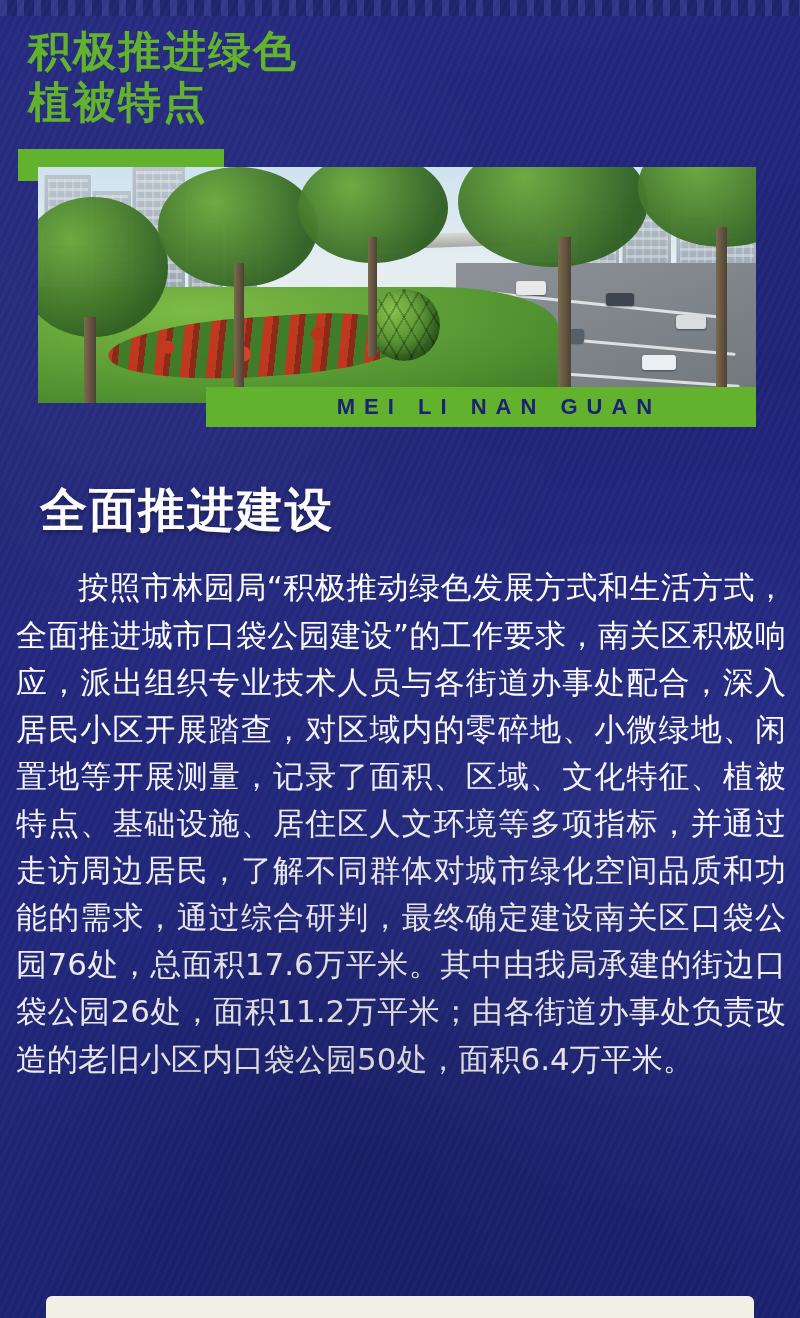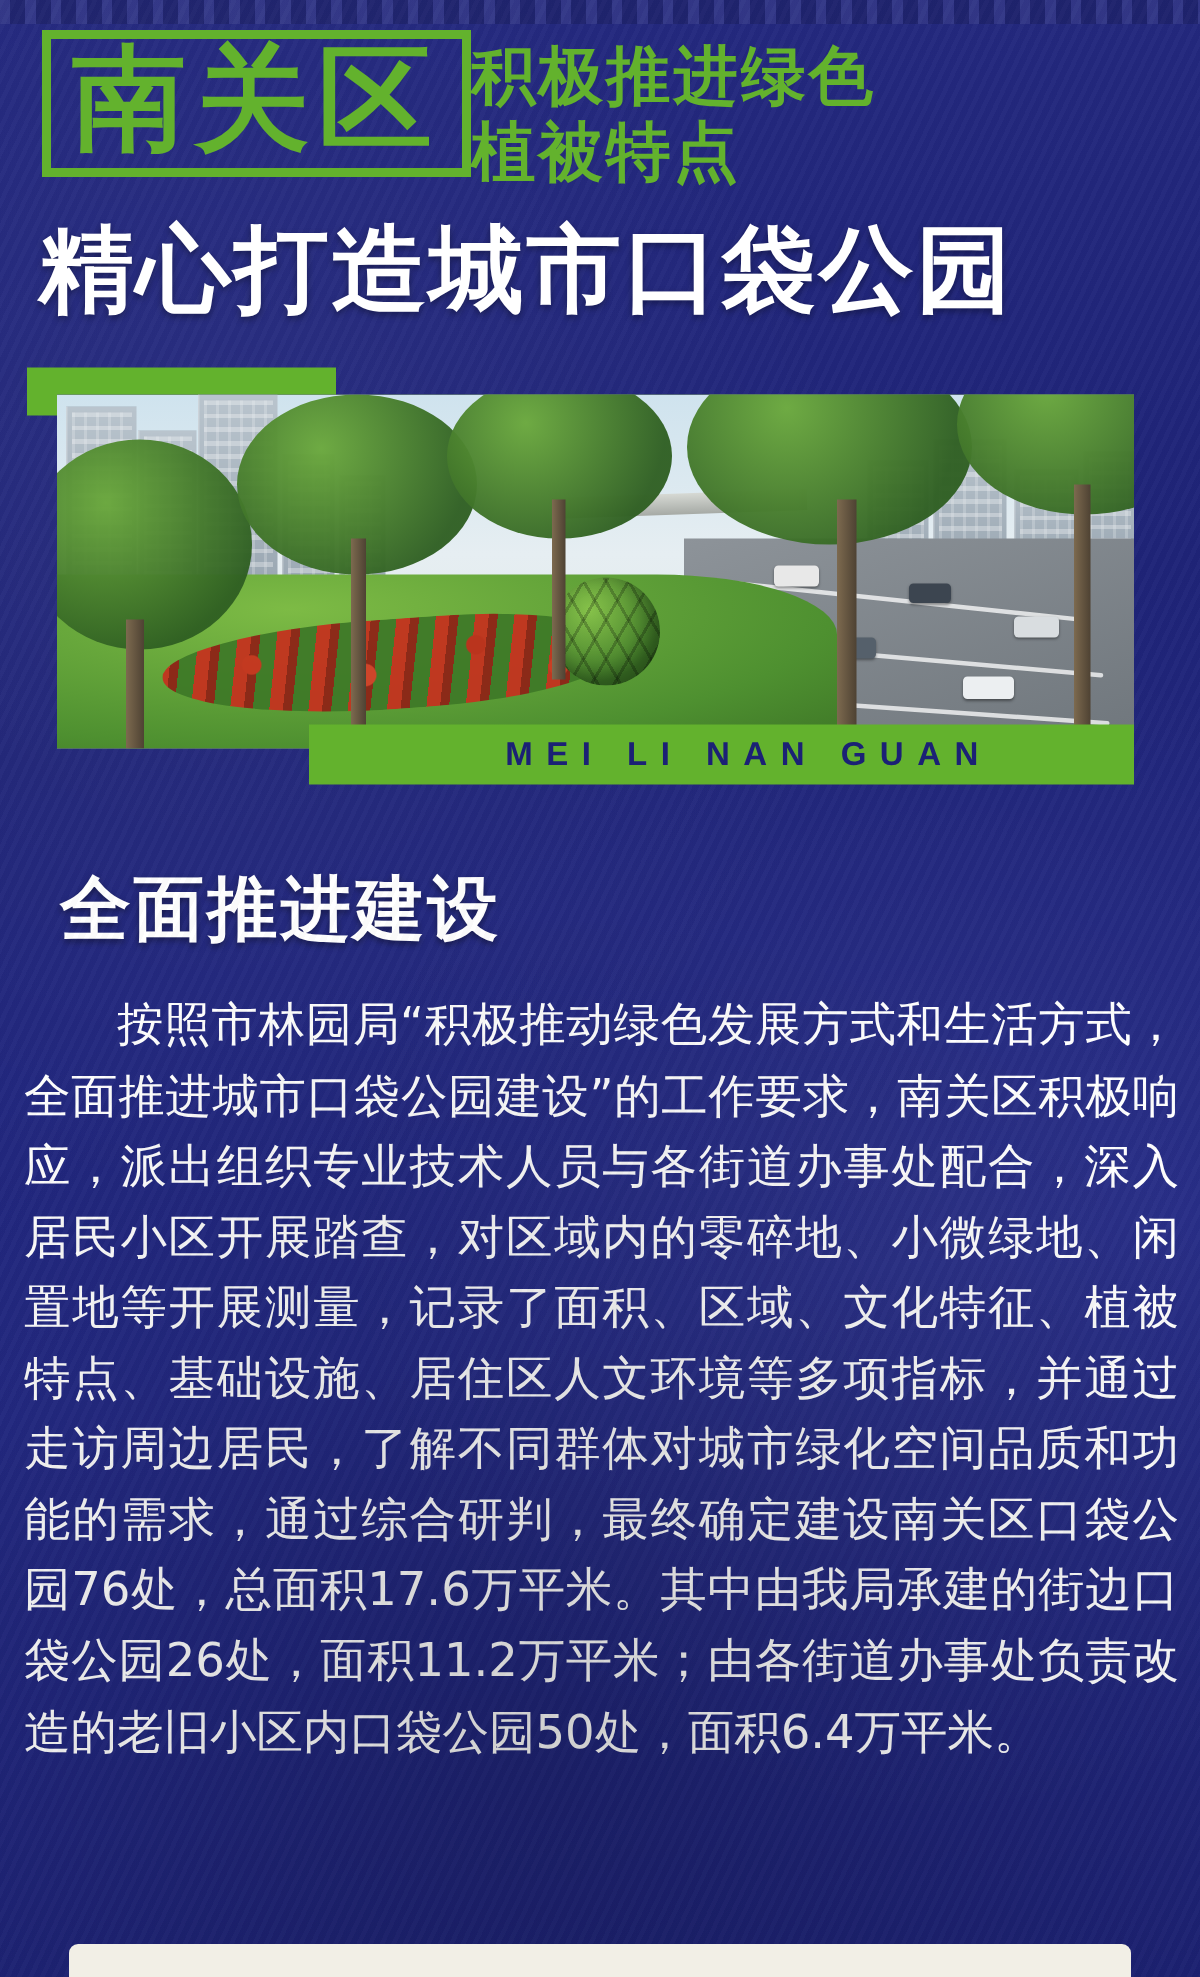--- a/index.html
+++ b/index.html
@@ -272,29 +272,25 @@
 </style>
 </head>
 <body>
 
 <div class="poster">
   <div class="texture"></div>
   <div class="top-strip"></div>
 
   <div class="header">
     <div class="title-row">
-      <div class="district-box">
-        <span class="district">南关区</span>
-      </div>
       <div class="slogan">
         <span>积极推进绿色</span>
         <span>植被特点</span>
       </div>
     </div>
-    <div class="main-title">精心打造城市口袋公园</div>
   </div>
 
   <div class="photo-block">
     <div class="green-bar-top"></div>
 
     <div class="photo">
       <div class="ph sky"></div>
 
       <div class="ph bldg" style="left:6px;  top:8px;  width:46px;  height:120px;"></div>
       <div class="ph bldg" style="left:54px; top:24px; width:38px;  height:104px;"></div>

